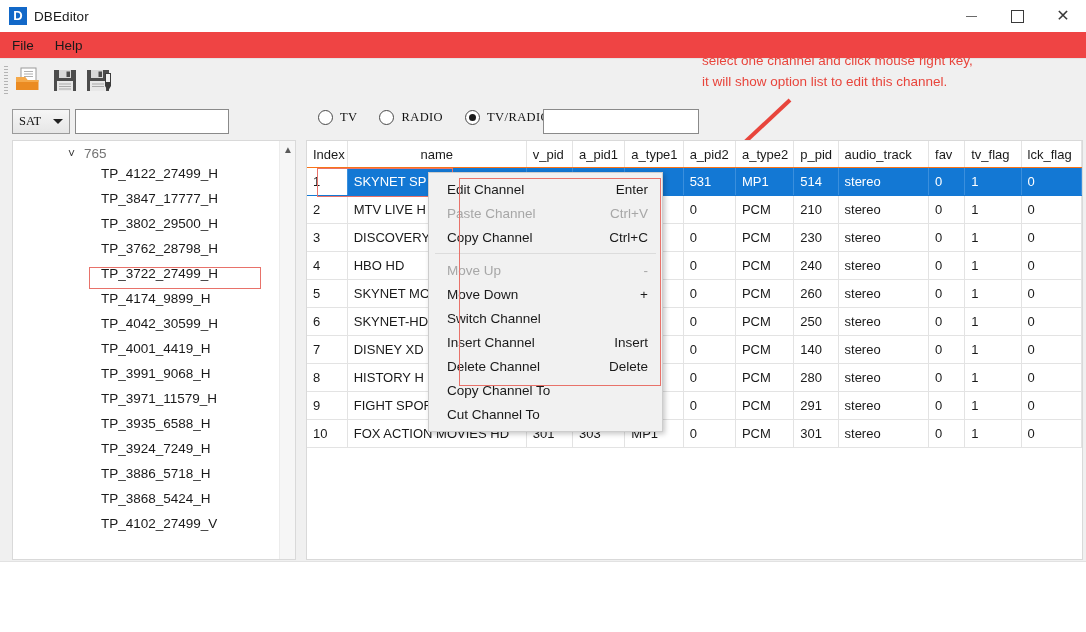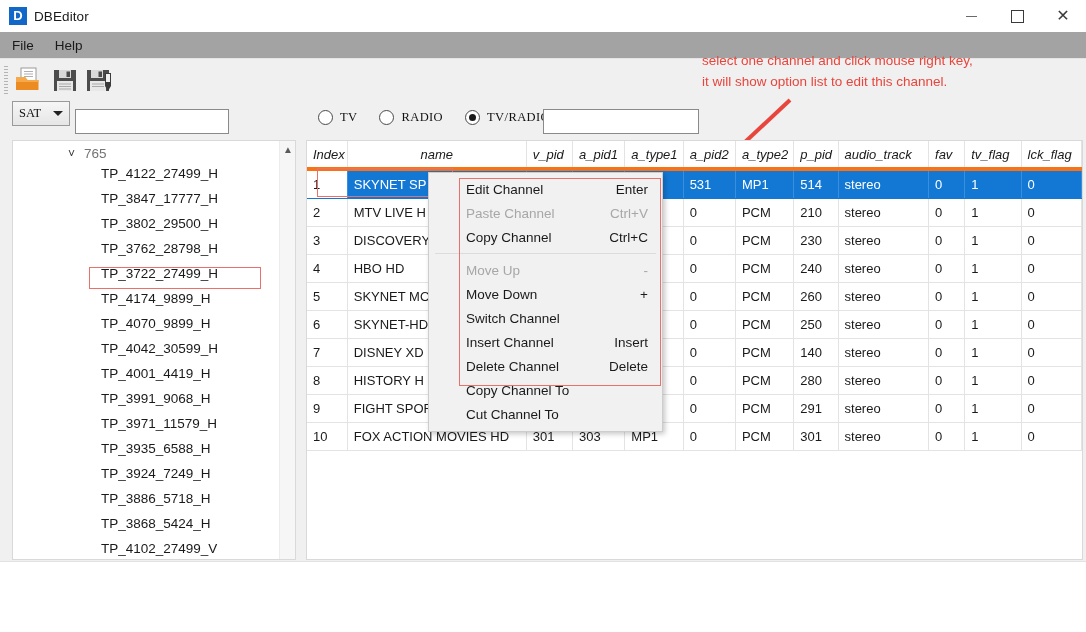--- a/index.html
+++ b/index.html
@@ -48,21 +48,21 @@
   #btn-max { right: 46px; }
   #btn-close { right: 0px; }
   #btn-min .g { display:block; width: 11px; height: 1px; background: #6a6a6a; }
   #btn-max .g { display:block; width: 11px; height: 11px; border: 1px solid #3a3a3a; }
   #btn-close .g { display:block; font-size: 16px; line-height: 16px; color:#3a3a3a; font-family:"Liberation Sans",sans-serif;}
 
   
   #menubar {
     position: absolute; left: 0; top: 32px;
     width: 1086px; height: 26px;
-    background: #a3a3a3;
+    background: #ef4444;
     display: flex; align-items: center;
   }
   .menubar-item {
     font-size: 13.5px; color: #1a1a1a;
     padding: 3px 9px; margin-left: 3px;
   }
 
   
   #toolbar {
     position: absolute; left: 0; top: 58px;
@@ -74,21 +74,21 @@
   #grip { position:absolute; left: 4px; top: 7px; width: 4px; height: 28px;
           background-image: repeating-linear-gradient(to bottom,#b4b4b4 0 1px,transparent 1px 3px); }
   .tbtn { position: absolute; top: 6px; width: 30px; height: 30px; }
   #tb-open { left: 13px; }
   #tb-save { left: 50px; }
   #tb-saveas { left: 85px; }
 
   
   #filterbar { position:absolute; left:0; top:100px; width:1086px; height:40px; background:#f0f0f0; }
   #sat-combo {
-    position:absolute; left:12px; top:1px; width:56px; height:23px;
+    position:absolute; left:12px; top:9px; width:56px; height:23px;
     background: linear-gradient(to bottom,#f6f6f6,#e6e6e6);
     border: 1px solid #9a9a9a;
     display:flex; align-items:center;
   }
   #sat-combo .lbl {
     font-family: "Liberation Serif", serif;
     font-size: 12.5px; color:#111; margin-left:6px;
   }
   #sat-combo .arrow {
     position:absolute; right:6px; top:9px;
@@ -156,40 +156,40 @@
     background:#ffffff; border:1px solid #d9d9d9;
     overflow:hidden;
   }
   table.grid { border-collapse:collapse; width:775px; table-layout:fixed; }
   table.grid th, table.grid td {
     font-size:13px; color:#1a1a1a; font-weight:normal;
     text-align:left; padding:0 6px; height:27px;
     border-right:1px solid #e3e3e3; border-bottom:1px solid #e3e3e3;
     white-space:nowrap; overflow:hidden;
   }
-  table.grid th { height:26px; border-bottom:4px solid #f97316;font-style:italic; }
+  table.grid th { height:26px; border-bottom:1px solid #f97316; }
   table.grid th.c-index, table.grid td.c-index { text-align:left; }
   table.grid th.c-name { text-align:center; }
   tr.selected td { background:#1378d4; color:#ffffff; border-right-color:#3a8fdd; border-bottom-color:#1378d4;}
   td.c-index { border-right:1px solid #e3e3e3; }
   tr.selected td.c-index { background:#ffffff; color:#1a1a1a; }
   #row1-marker {
     position:absolute; left:10px; top:27px; width:136px; height:29px;
     border:1px solid #e8726a; box-sizing:border-box; pointer-events:none;
   }
 
   
   #ctxmenu {
     position:absolute; left:428px; top:172px; width:233px;
     background:#f1f1f1; border:1px solid #cdcdcd;
     box-shadow: 2px 2px 5px rgba(0,0,0,.22);
     padding: 4px 0 5px 0;
   }
   .mi { height:24px; display:flex; align-items:center; position:relative; }
-  .mi .mlabel { font-size:13.5px; color:#1a1a1a; margin-left:37px; }
+  .mi .mlabel { font-size:13.5px; color:#1a1a1a; margin-left:18px; }
   .mi .mkey { position:absolute; right:14px; font-size:13.5px; color:#1a1a1a; }
   .mi.disabled .mlabel, .mi.disabled .mkey { color:#a7a7a7; }
   .msep { height:1px; background:#dcdcdc; margin:4px 6px 4px 6px; }
   #ctx-marker {
     position:absolute; left:30px; top:5px; width:202px; height:208px;
     border:1px solid #e8726a; box-sizing:border-box; pointer-events:none;
   }
 </style>
 </head>
 <body>
@@ -309,23 +309,20 @@
           <span>TP_3802_29500_H</span>
         </div>
         <div class="tree-item">
           <span>TP_3762_28798_H</span>
         </div>
         <div class="tree-item marked">
           <span>TP_3722_27499_H</span>
         </div>
         <div class="tree-item">
           <span>TP_4174_9899_H</span>
-        </div>
-        <div class="tree-item">
-          <span>TP_4070_9899_H</span>
         </div>
         <div class="tree-item">
           <span>TP_4042_30599_H</span>
         </div>
         <div class="tree-item">
           <span>TP_4001_4419_H</span>
         </div>
         <div class="tree-item">
           <span>TP_3991_9068_H</span>
         </div>

